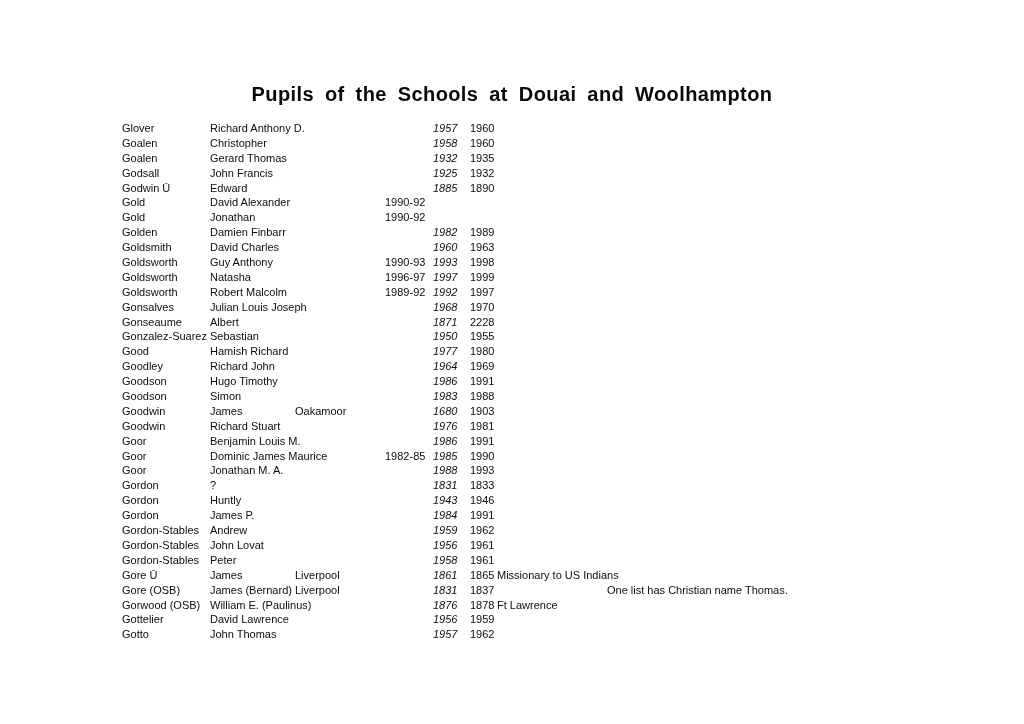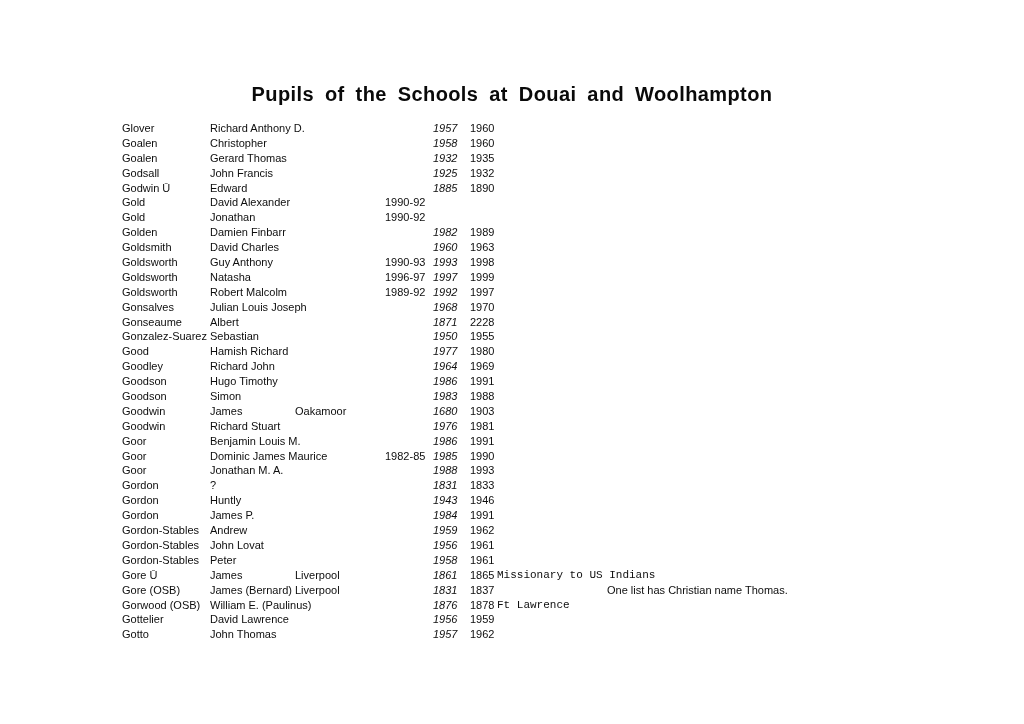--- a/index.html
+++ b/index.html
@@ -46,21 +46,21 @@
     position: absolute;
     top: 0;
     white-space: nowrap;
   }
   .c.surname  { left: 122px; }
   .c.forename { left: 210px; text-align: center; }
   .c.place    { left: 295px; }
   .c.prep     { left: 385px; }
   .c.y1       { left: 433px; font-style: italic; }
   .c.y2       { left: 470px; }
-  .c.note     { left: 497px; font-family: Liberation Mono, monospace; }
+  .c.note     { left: 497px; }
   .c.remark   { left: 607px; }
 </style>
 </head>
 <body>
 
 <div class="page">
   <h1 class="doc-title">Pupils of the Schools at Douai and Woolhampton</h1>
   <div class="pupils-table" id="pupils-table">
   <div class="row">
     <span class="c surname">Glover</span>

